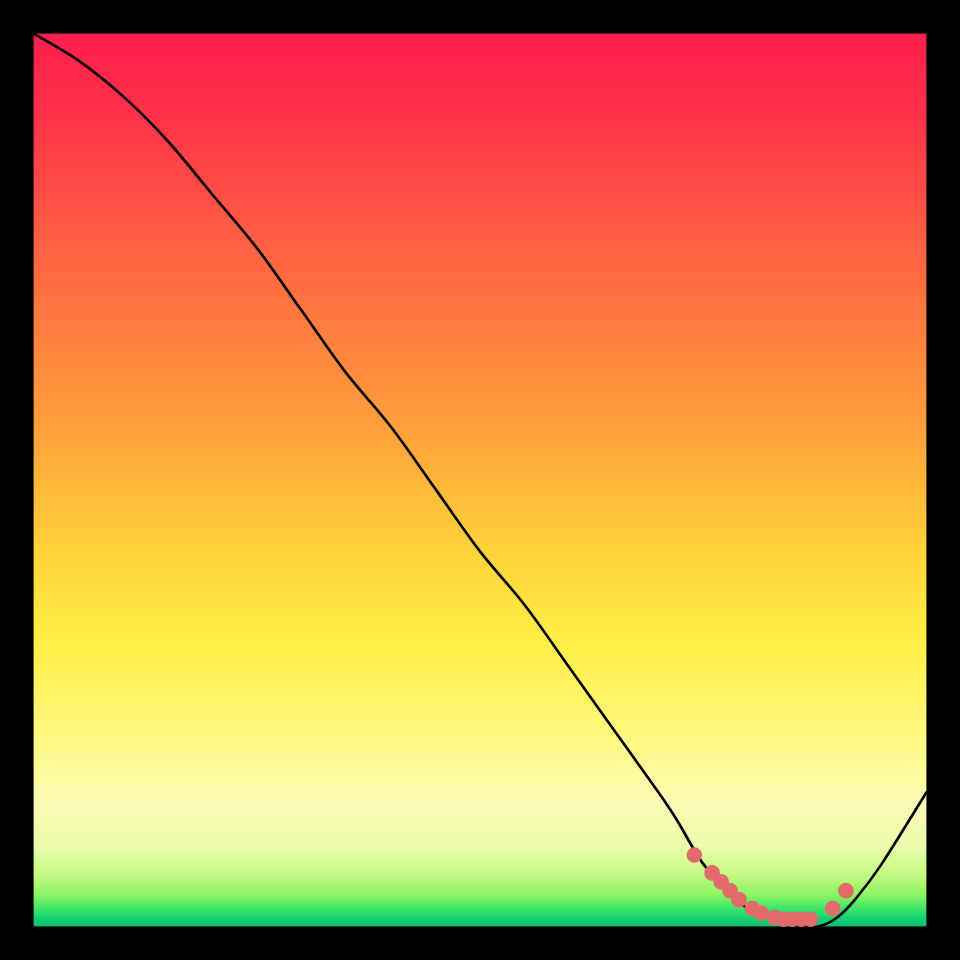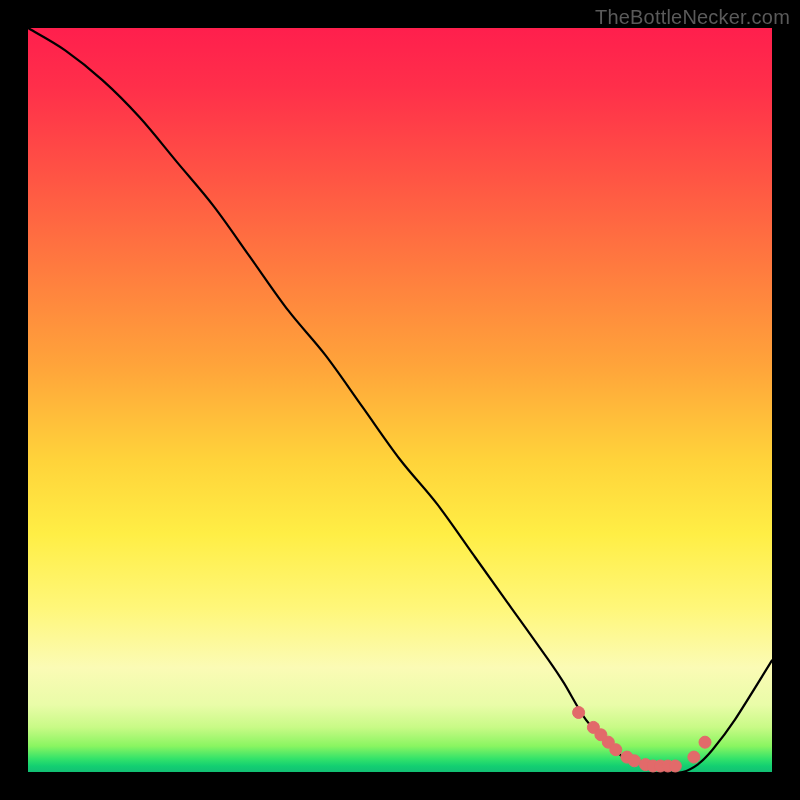--- a/index.html
+++ b/index.html
@@ -71,21 +71,20 @@
   }
   .dot {
     fill: #e26a6a;
     stroke: #e26a6a;
   }
 </style>
 </head>
 <body>
 
 <div class="stage">
-  <div class="watermark">TheBottleNecker.com</div>
 
   <div class="plot">
     <svg class="curve" viewBox="0 0 744 744">
       <path class="curve-path" d="M 0.0 0.0 C 6.2 3.7, 24.8 13.6, 37.2 22.3 C 49.6 31.0, 62.0 40.9, 74.4 52.1 C 86.8 63.2, 99.2 75.6, 111.6 89.3 C 124.0 102.9, 136.4 119.0, 148.8 133.9 C 161.2 148.8, 173.6 162.4, 186.0 178.6 C 198.4 194.7, 210.8 213.3, 223.2 230.6 C 235.6 248.0, 248.0 266.6, 260.4 282.7 C 272.8 298.8, 285.2 311.2, 297.6 327.4 C 310.0 343.5, 322.4 362.1, 334.8 379.4 C 347.2 396.8, 359.6 415.4, 372.0 431.5 C 384.4 447.6, 396.8 460.0, 409.2 476.2 C 421.6 492.3, 434.0 510.9, 446.4 528.2 C 458.8 545.6, 471.2 563.0, 483.6 580.3 C 496.0 597.7, 512.1 620.0, 520.8 632.4 C 529.5 644.8, 529.5 644.8, 535.7 654.7 C 541.9 664.6, 550.6 682.0, 558.0 691.9 C 565.4 701.8, 574.1 708.0, 580.3 714.2 C 586.5 720.4, 589.0 725.4, 595.2 729.1 C 601.4 732.8, 610.1 734.1, 617.5 736.6 C 625.0 739.0, 633.6 742.8, 639.8 744.0 C 646.0 745.2, 649.8 745.2, 654.7 744.0 C 659.7 742.8, 664.6 740.3, 669.6 736.6 C 674.6 732.8, 678.3 729.1, 684.5 721.7 C 690.7 714.2, 696.9 706.8, 706.8 691.9 C 716.7 677.0, 737.8 642.3, 744.0 632.4"></path>
       <g>
           <circle cx="550.6" cy="684.5" r="6" class="dot"></circle>
           <circle cx="565.4" cy="699.4" r="6" class="dot"></circle>
           <circle cx="572.9" cy="706.8" r="6" class="dot"></circle>
           <circle cx="580.3" cy="714.2" r="6" class="dot"></circle>
           <circle cx="587.8" cy="721.7" r="6" class="dot"></circle>

